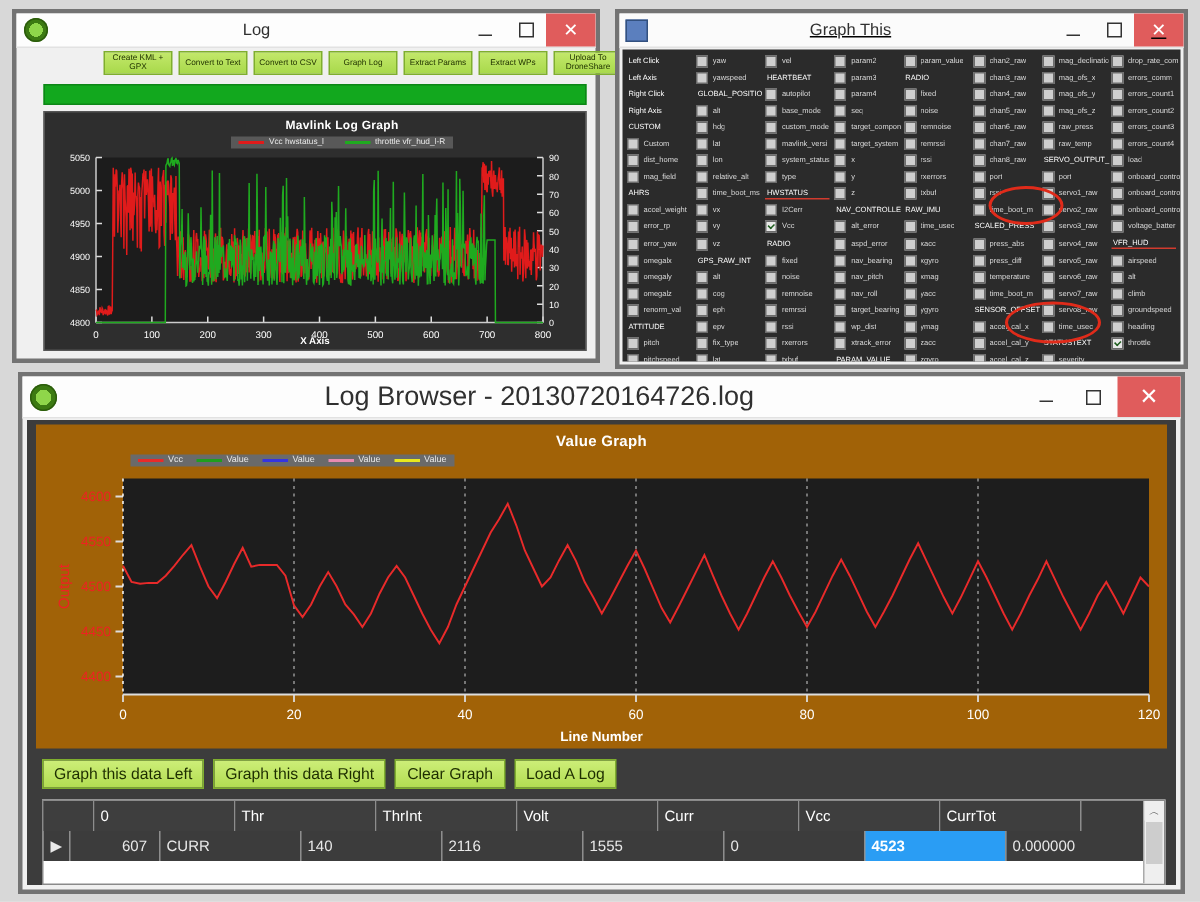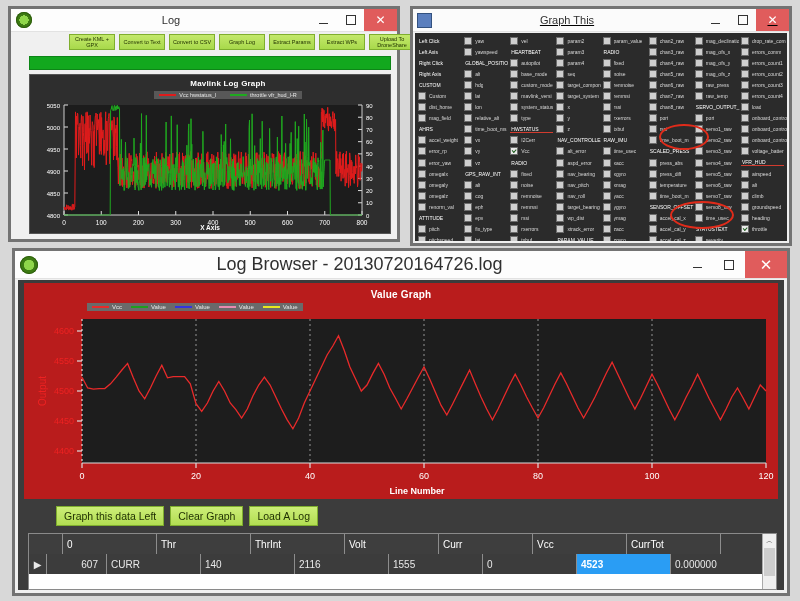--- a/index.html
+++ b/index.html
@@ -54,24 +54,24 @@
   .cb-lbl{font-size:5px;color:#d9d9d9;white-space:nowrap;overflow:hidden;}
   .cb-hdr{font-size:5px;color:#ffffff;white-space:nowrap;padding-left:1px;}
   .cb-hdr.under{border-bottom:1px solid #d23b2e;display:inline-block;width:42px;}
   .ellipse{position:absolute;border:2px solid #e02b1a;border-radius:50%;pointer-events:none;}
 
   
   #win-browser{left:12px;top:248px;width:778px;height:348px;}
   #win-browser .titlebar{height:27px;}
   #win-browser .title-txt{font-size:18px;}
   #win-browser .body{position:absolute;left:3px;top:29px;right:3px;bottom:3px;background:#3c3c3c;}
-  .plot-vg{position:absolute;left:6px;top:3px;right:6px;height:216px;background:#b91c1c;}
+  .plot-vg{position:absolute;left:6px;top:3px;right:6px;height:216px;background:#a16207;}
   .vg-legend{display:flex;gap:9px;justify-content:flex-start;background:#6a6a6a;width:max-content;
              padding:1px 5px;margin-left:63px;margin-top:3px;}
-  .toolbar2{position:absolute;left:10px;top:226px;display:flex;gap:6px;margin-left:28px;}
+  .toolbar2{position:absolute;left:10px;top:226px;display:flex;gap:6px;}
   .gbtn2{background:linear-gradient(#cdee78,#b2dd52);border:1px solid #7fae2e;color:#1e2e00;
          font-size:10.5px;padding:3px 7px;}
   .grid{position:absolute;left:10px;top:253px;right:7px;bottom:0px;background:#fff;border:1px solid #8a8a8a;
         box-sizing:border-box;font-size:10px;}
   .gr-row{display:flex;height:20px;align-items:stretch;}
   .gr-head{background:#3c3c3c;color:#fff;}
   .gr-cell{border-right:1px solid #8d8d8d;padding:2px 4px;box-sizing:border-box;overflow:hidden;
            white-space:nowrap;display:flex;align-items:center;}
   .gr-head .gr-cell{background:#3e3e3e;color:#fff;}
   .gr-body .gr-cell{background:#3c3c3c;color:#e9e9e9;}
@@ -893,25 +893,26 @@
             <line x1="742" y1="150" x2="742" y2="155" stroke="#ddd" stroke-width="1.2"></line>
             <text x="742" y="166" fill="#fff" font-size="9" text-anchor="middle" font-family="Liberation Sans">120</text>
             <line x1="58" y1="150" x2="742" y2="150" stroke="#ddd" stroke-width="1.2"></line>
             <line x1="58" y1="6" x2="58" y2="150" stroke="#fff" stroke-width="1" stroke-dasharray="2 3"></line>
             <text x="22" y="78" fill="#e22" font-size="10" text-anchor="middle" font-family="Liberation Sans" transform="rotate(-90 22 78)">Output</text>
           </g>
         <g id="vg-series">
             <path d="M58.0 64.2L63.7 75.0L69.4 76.2L75.1 75.6L80.8 75.6L86.5 70.8L92.2 64.2L97.9 57.0L103.6 50.4L109.3 64.8L115.0 78.0L120.7 85.8L126.4 75.0L132.1 63.0L137.8 52.2L143.5 64.8L149.2 63.6L154.9 63.6L160.6 63.6L166.3 70.8L172.0 90.6L177.7 98.4L183.4 90.0L189.1 78.0L194.8 68.4L200.5 78.0L206.2 90.0L211.9 96.6L217.6 105.0L223.3 96.0L229.0 82.8L234.7 72.0L240.4 64.2L246.1 72.0L251.8 84.0L257.5 96.0L263.2 106.8L268.9 115.8L274.6 105.0L280.3 90.0L286.0 78.0L291.7 66.0L297.4 54.0L303.1 42.0L308.8 33.0L314.5 22.8L320.2 37.2L325.9 54.0L331.6 66.0L337.3 78.0L343.0 72.0L348.7 60.6L354.4 50.4L360.1 61.2L365.8 75.0L371.5 85.2L377.2 96.0L382.9 85.8L388.6 75.0L394.3 64.2L400.0 54.0L405.7 66.0L411.4 79.2L417.1 92.4L422.8 102.0L428.5 91.2L434.2 79.8L439.9 68.4L445.6 57.0L451.3 70.8L457.0 84.0L462.7 96.0L468.4 106.8L474.1 96.0L479.8 84.0L485.5 72.0L491.2 61.2L496.9 72.0L502.6 84.0L508.3 94.8L514.0 105.0L519.7 94.8L525.4 82.8L531.1 70.8L536.8 60.0L542.5 70.8L548.2 82.8L553.9 94.8L559.6 105.0L565.3 94.8L571.0 84.0L576.7 72.0L582.4 60.0L588.1 49.2L593.8 61.2L599.5 73.2L605.2 85.2L610.9 96.0L616.6 85.2L622.3 73.2L628.0 61.2L633.7 72.0L639.4 84.0L645.1 96.0L650.8 106.8L656.5 96.0L662.2 84.0L667.9 73.2L673.6 61.2L679.3 73.2L685.0 85.2L690.7 96.0L696.4 106.8L702.1 96.0L707.8 84.0L713.5 75.0L719.2 85.2L724.9 96.0L730.6 84.0L736.3 72.0L742.0 78.0" stroke="#e82a2a" fill="none" stroke-width="1.3"></path>
           </g>
       </svg>
-      <div class="axis-x-title" style="bottom:3px;left:16px;font-size:9px;">Line Number</div>
+      <div class="axis-x-title" style="bottom:3px;left:0;font-size:9px;">Line Number</div>
     </div>
 
     <div class="toolbar2" id="browser-toolbar">
         <div class="gbtn2">Graph this data Left</div>
+        <div class="gbtn2">Graph this data Right</div>
         <div class="gbtn2">Clear Graph</div>
         <div class="gbtn2">Load A Log</div>
       </div>
 
     <div class="grid">
       <div class="gr-row gr-head" id="grid-head">
           <div class="gr-cell c0"></div>
           <div class="gr-cell cx">0</div>
           <div class="gr-cell cx">Thr</div>
           <div class="gr-cell cx">ThrInt</div>

